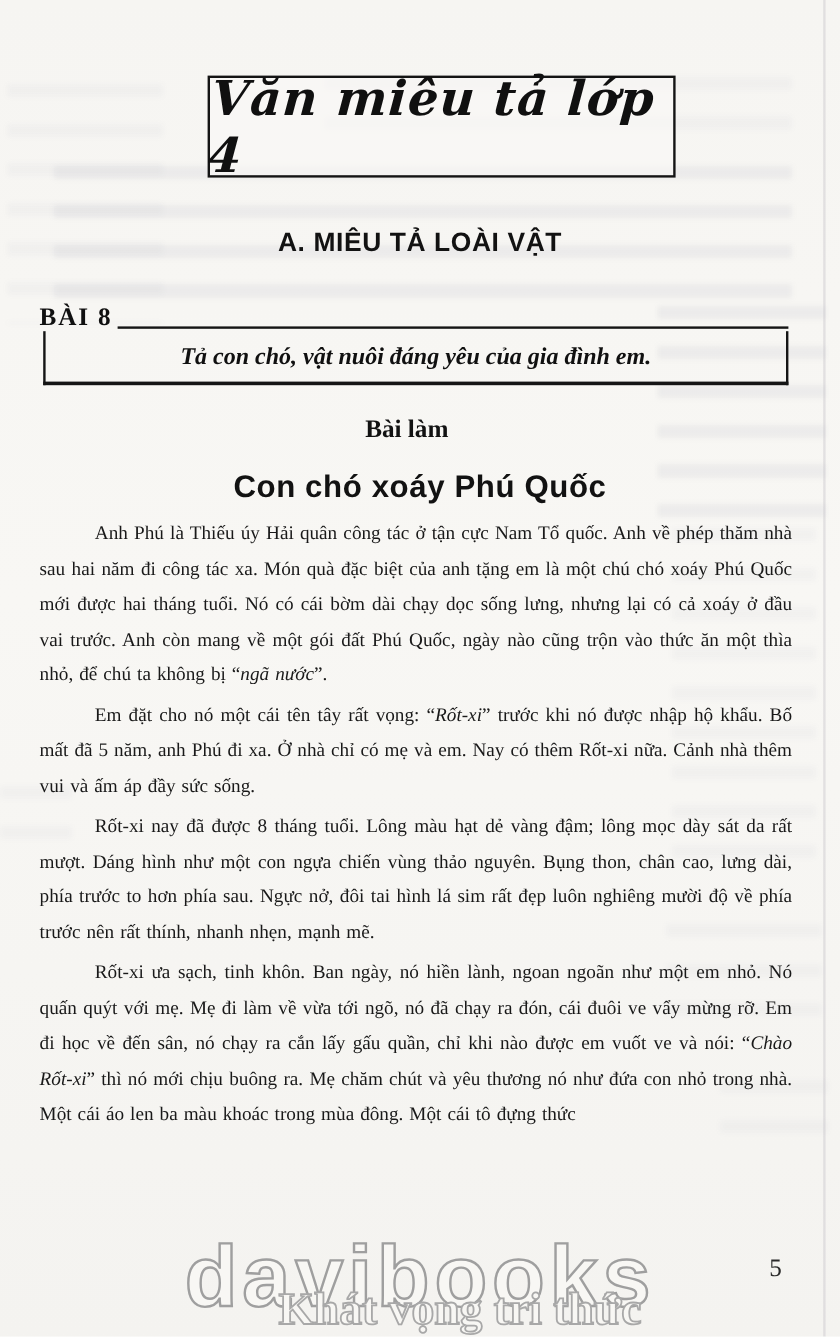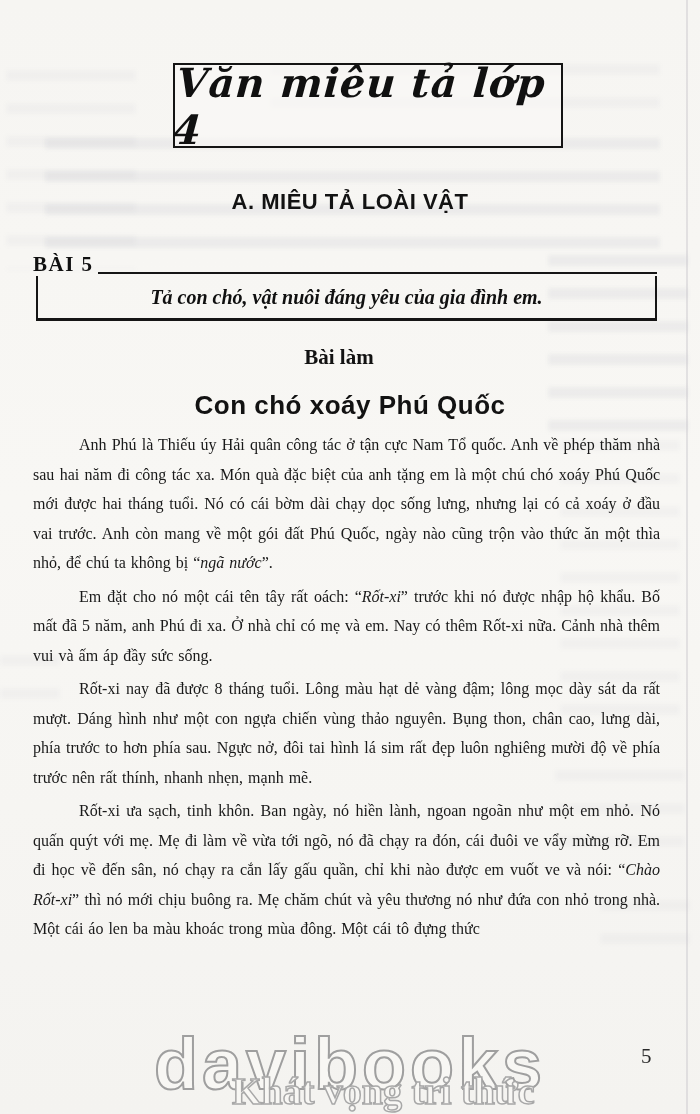--- a/index.html
+++ b/index.html
@@ -97,34 +97,34 @@
   <div class="scan-line" style="left:686px;"></div>
 
   <div class="title-box">
     <span class="script">Văn miêu tả lớp 4</span>
   </div>
 
   <div class="section-heading">A. MIÊU TẢ LOÀI VẬT</div>
 
   <div class="bai-wrap">
     <div class="bai-row">
-      <span class="bai-label">BÀI 5</span>
+      <span class="bai-label">BÀI 8</span>
       <span class="bai-line"></span>
     </div>
     <div class="prompt-box">
       <span class="prompt-text">Tả con chó, vật nuôi đáng yêu của gia đình em.</span>
     </div>
   </div>
 
   <div class="essay-heading">Bài làm</div>
   <div class="essay-title">Con chó xoáy Phú Quốc</div>
 
   <div class="essay-body">
     <p class="para"><span>Anh Phú là Thiếu úy Hải quân công tác ở tận cực Nam Tổ quốc. Anh về phép thăm nhà sau hai năm đi công tác xa. Món quà đặc biệt của anh tặng em là một chú chó xoáy Phú Quốc mới được hai tháng tuổi. Nó có cái bờm dài chạy dọc sống lưng, nhưng lại có cả xoáy ở đầu vai trước. Anh còn mang về một gói đất Phú Quốc, ngày nào cũng trộn vào thức ăn một thìa nhỏ, để chú ta không bị “</span><i class="it">ngã nước</i><span>”.</span></p>
-    <p class="para"><span>Em đặt cho nó một cái tên tây rất oách: “</span><i class="it">Rốt-xi</i><span>” trước khi nó được nhập hộ khẩu. Bố mất đã 5 năm, anh Phú đi xa. Ở nhà chỉ có mẹ và em. Nay có thêm Rốt-xi nữa. Cảnh nhà thêm vui và ấm áp đầy sức sống.</span></p>
+    <p class="para"><span>Em đặt cho nó một cái tên tây rất vọng: “</span><i class="it">Rốt-xi</i><span>” trước khi nó được nhập hộ khẩu. Bố mất đã 5 năm, anh Phú đi xa. Ở nhà chỉ có mẹ và em. Nay có thêm Rốt-xi nữa. Cảnh nhà thêm vui và ấm áp đầy sức sống.</span></p>
     <p class="para"><span>Rốt-xi nay đã được 8 tháng tuổi. Lông màu hạt dẻ vàng đậm; lông mọc dày sát da rất mượt. Dáng hình như một con ngựa chiến vùng thảo nguyên. Bụng thon, chân cao, lưng dài, phía trước to hơn phía sau. Ngực nở, đôi tai hình lá sim rất đẹp luôn nghiêng mười độ về phía trước nên rất thính, nhanh nhẹn, mạnh mẽ.</span></p>
     <p class="para"><span>Rốt-xi ưa sạch, tinh khôn. Ban ngày, nó hiền lành, ngoan ngoãn như một em nhỏ. Nó quấn quýt với mẹ. Mẹ đi làm về vừa tới ngõ, nó đã chạy ra đón, cái đuôi ve vẩy mừng rỡ. Em đi học về đến sân, nó chạy ra cắn lấy gấu quần, chỉ khi nào được em vuốt ve và nói: “</span><i class="it">Chào Rốt-xi</i><span>” thì nó mới chịu buông ra. Mẹ chăm chút và yêu thương nó như đứa con nhỏ trong nhà. Một cái áo len ba màu khoác trong mùa đông. Một cái tô đựng thức</span></p>
   </div>
 
   <div class="wm-brand">davibooks</div>
   <div class="wm-slogan">Khát vọng tri thức</div>
   <div class="page-number">5</div>
 
 </div>
 

